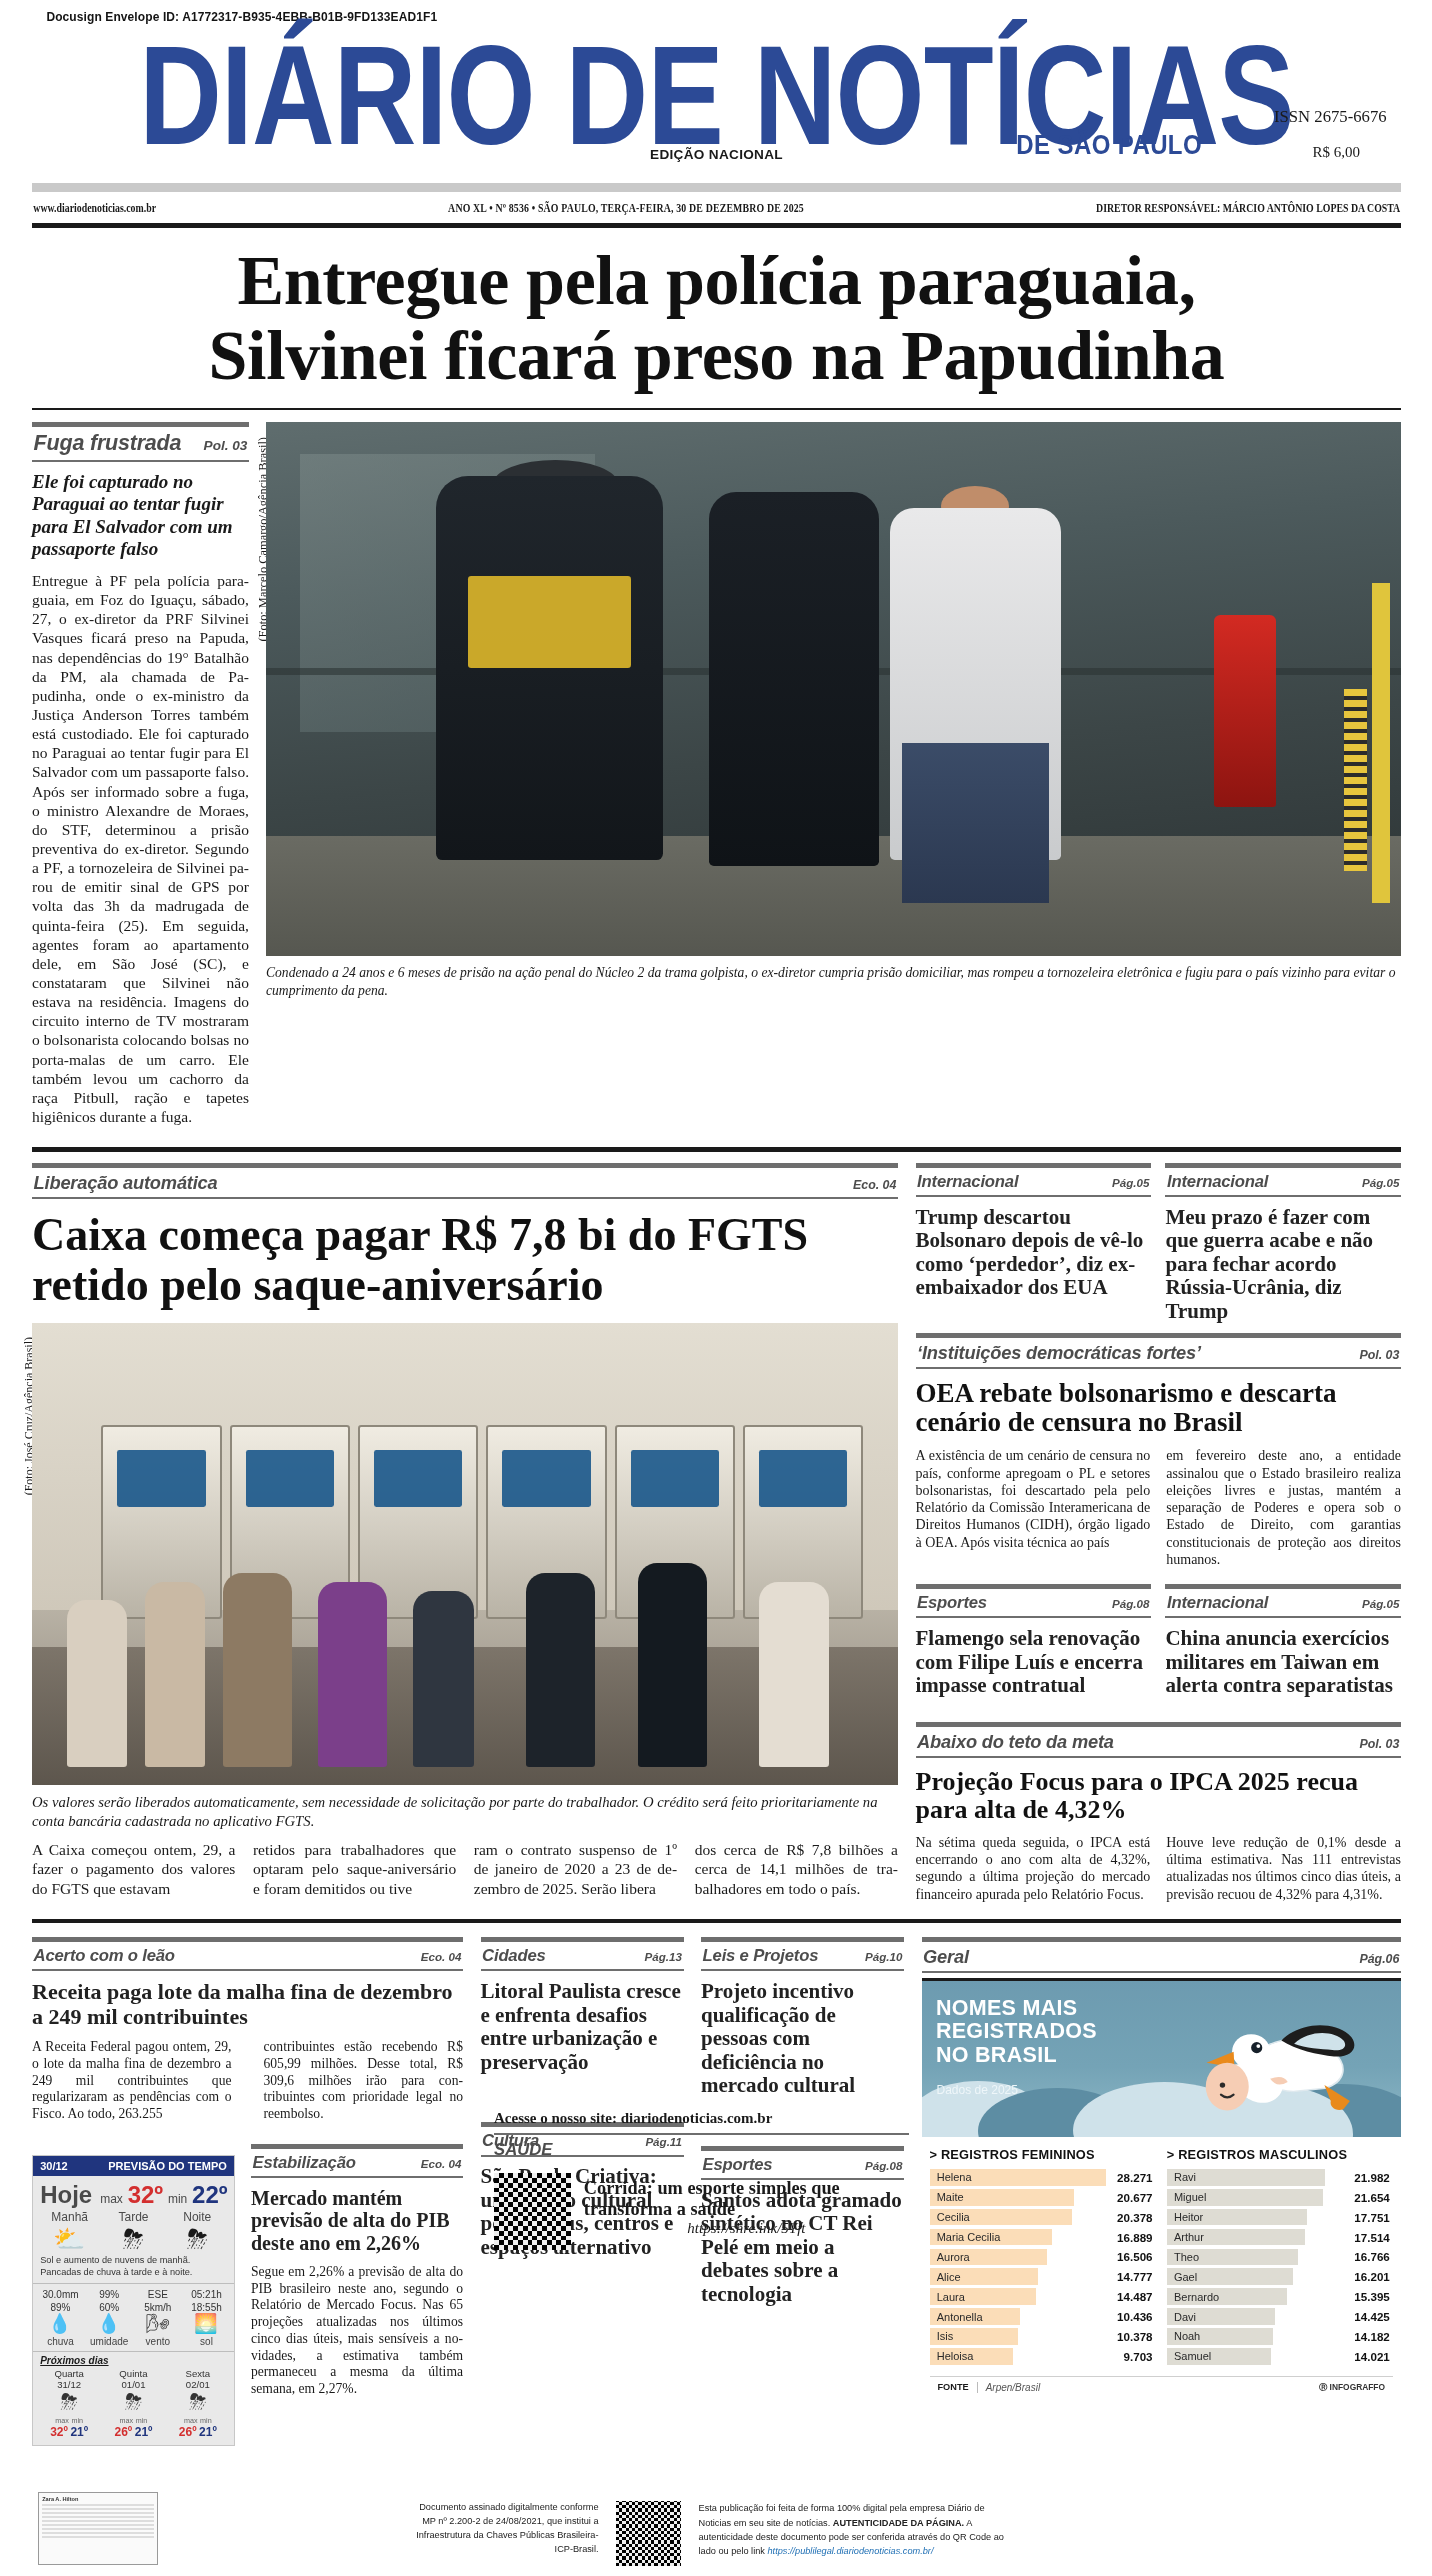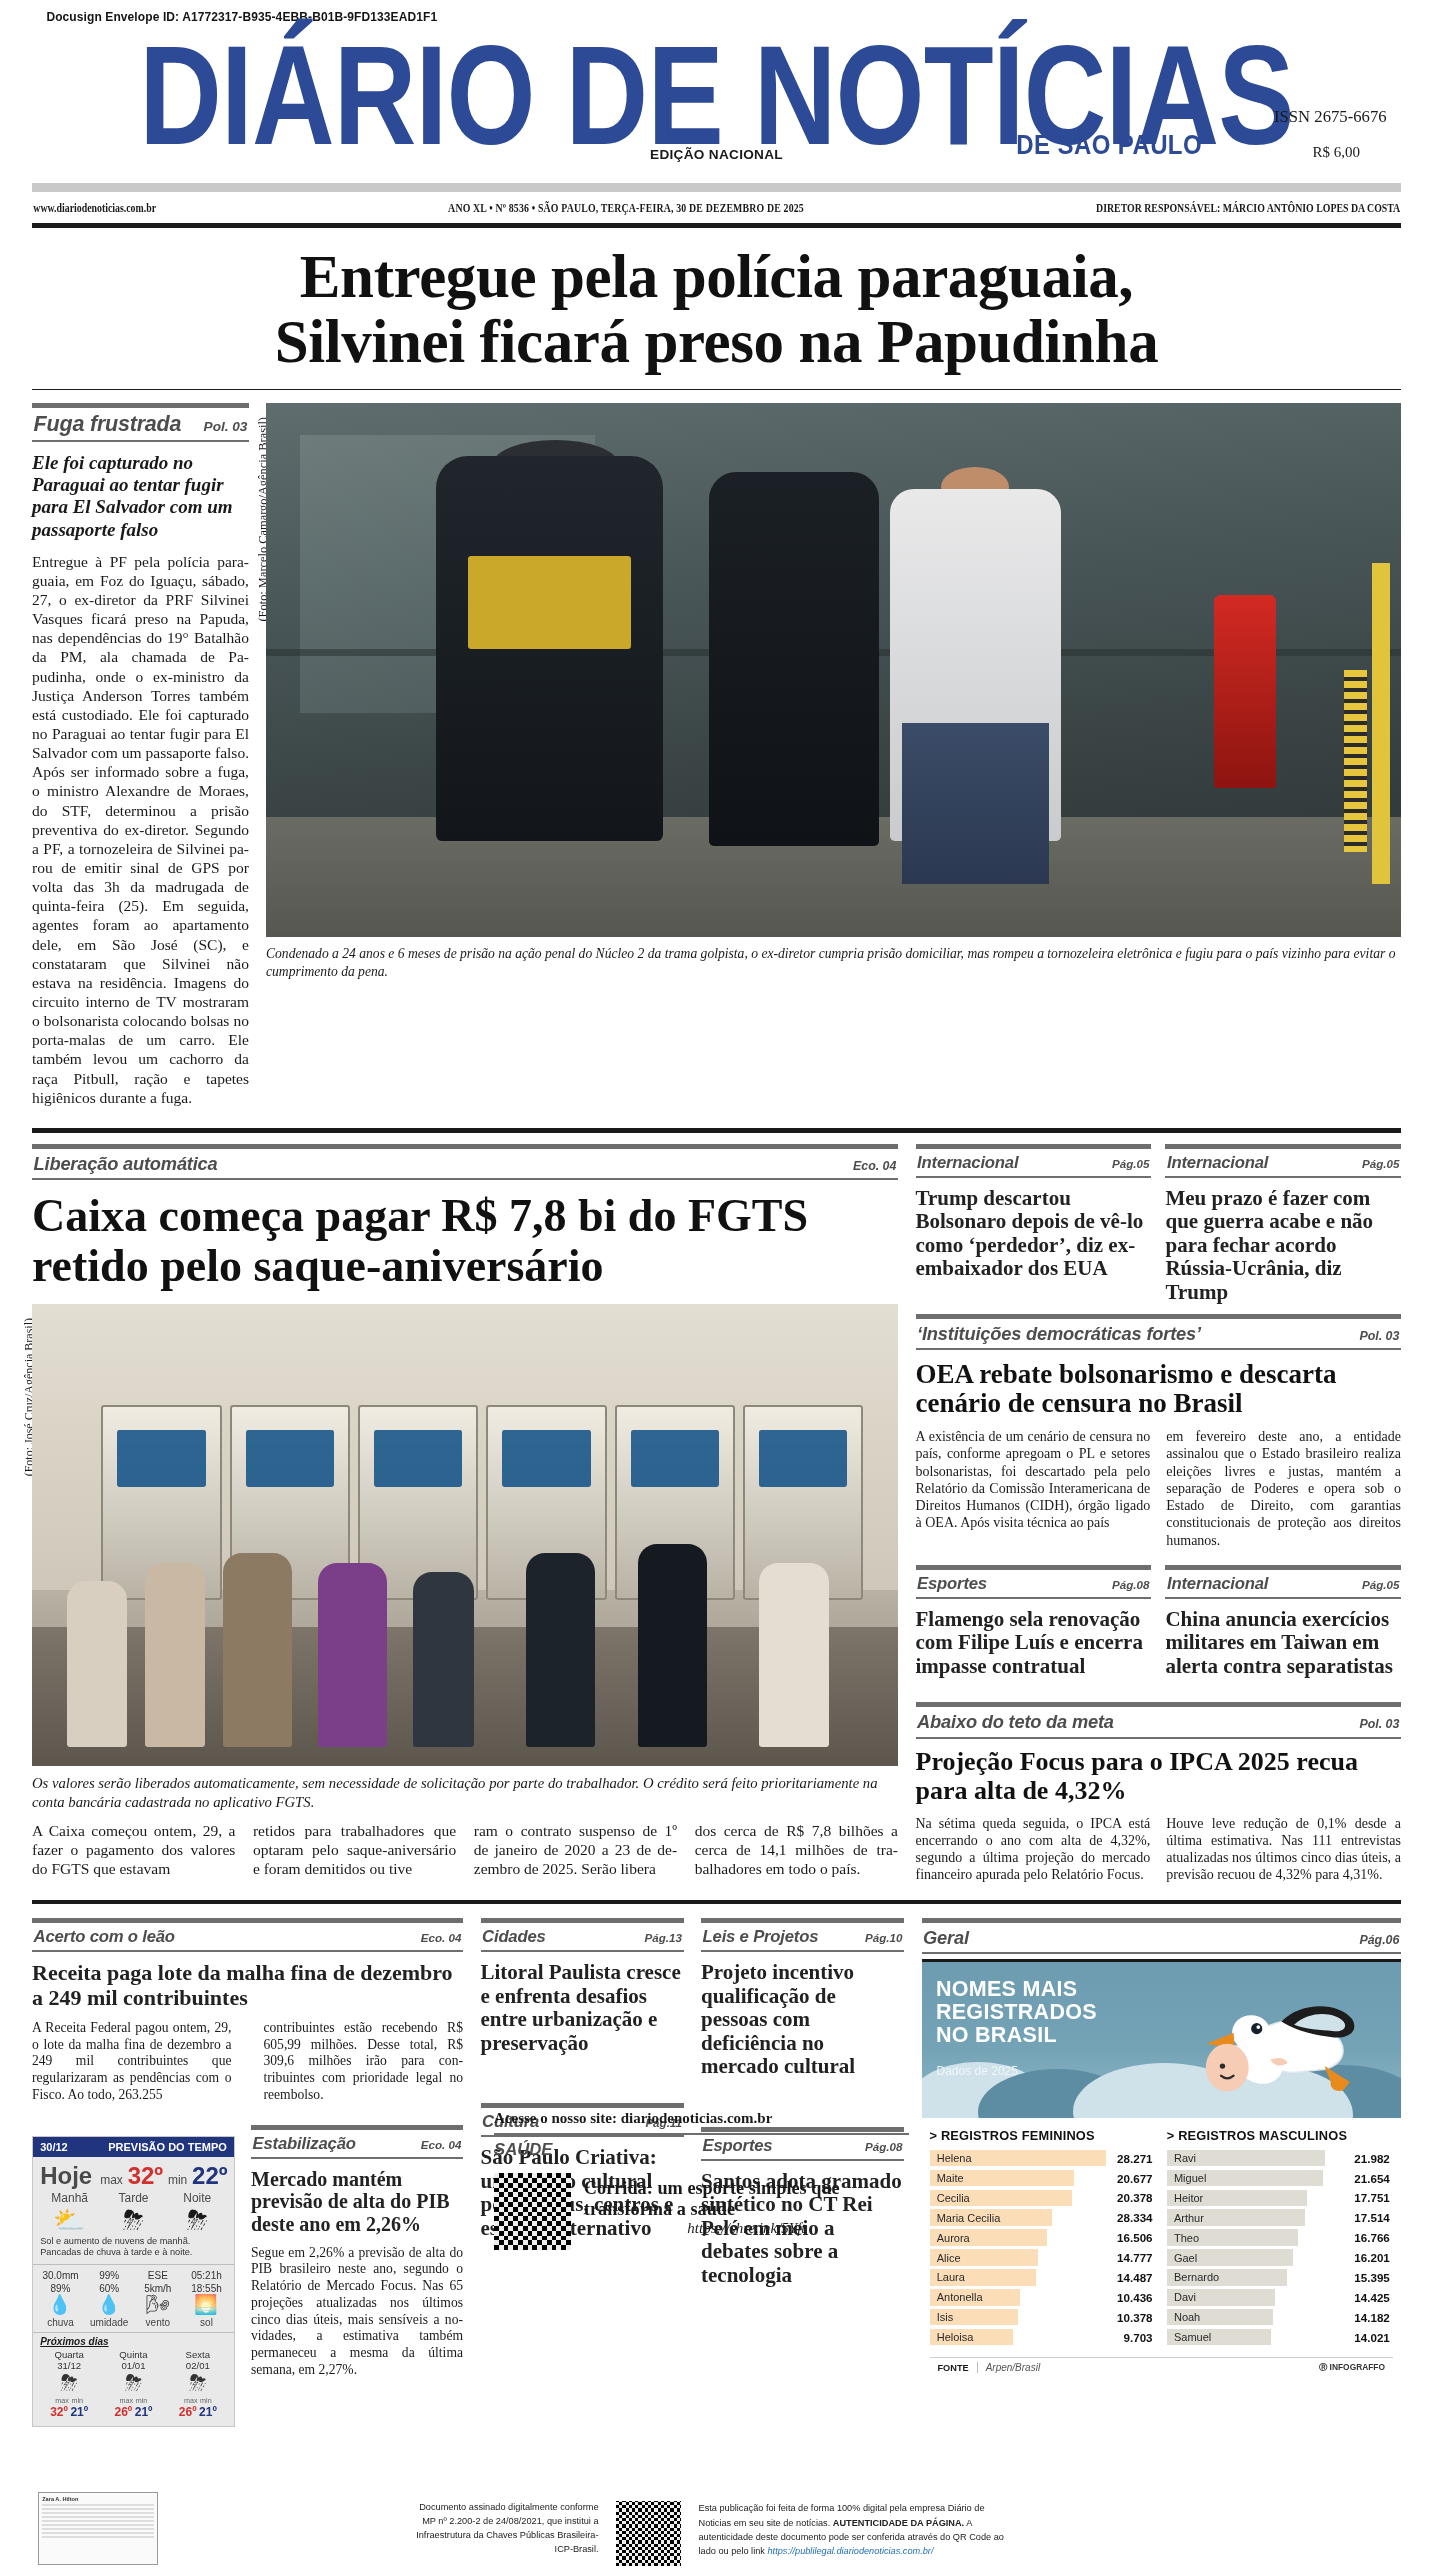--- a/index.html
+++ b/index.html
@@ -67,21 +67,21 @@
     transform: scaleX(.82); transform-origin: left center; width: 122%;
   }
   .dateline .site { letter-spacing: 0; }
   .dateline .mid { letter-spacing: 0.2px; }
   .black-rule { height: 4.8px; background: #1a1a1a; }
 
   
   .main-head {
     font-family: "Liberation Serif", serif;
     font-weight: 700;
-    font-size: 61px;
+    font-size: 70px;
     line-height: 1.07;
     letter-spacing: -0.4px;
     text-align: center;
     padding: 16px 0 14.4px;
     color: #111;
   }
   .thin-rule { height: 1.6px; background: #1a1a1a; }
 
   
   .lead-wrap { display: flex; gap: 17px; margin-top: 12.8px; }
@@ -734,21 +734,21 @@
             <div class="nrow">
                 <div class="nbar" style="width:64%;background:#fbddb8">Maite</div>
                 <div class="nval">20.677</div>
               </div>
             <div class="nrow">
                 <div class="nbar" style="width:63%;background:#fbddb8">Cecilia</div>
                 <div class="nval">20.378</div>
               </div>
             <div class="nrow">
                 <div class="nbar" style="width:54%;background:#fbddb8">Maria Cecilia</div>
-                <div class="nval">28.334</div>
+                <div class="nval">16.889</div>
               </div>
             <div class="nrow">
                 <div class="nbar" style="width:52%;background:#fbddb8">Aurora</div>
                 <div class="nval">16.506</div>
               </div>
             <div class="nrow">
                 <div class="nbar" style="width:48%;background:#fbddb8">Alice</div>
                 <div class="nval">14.777</div>
               </div>
             <div class="nrow">

